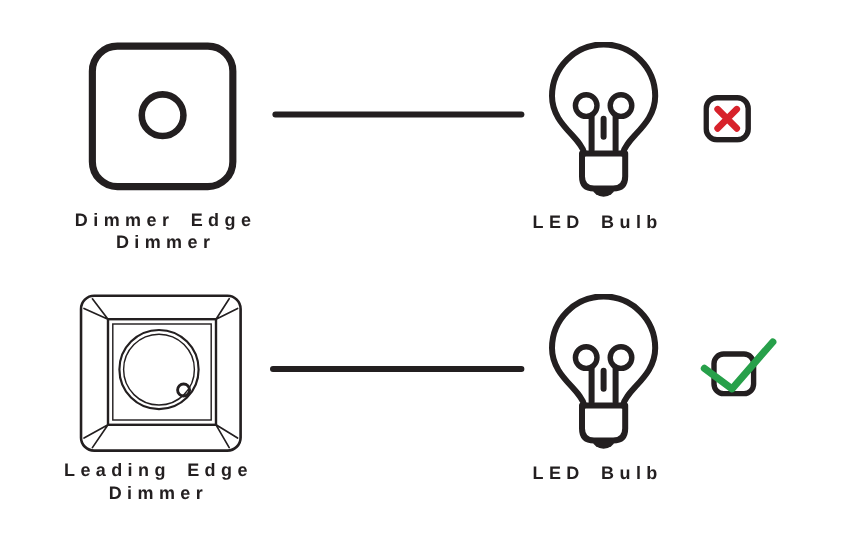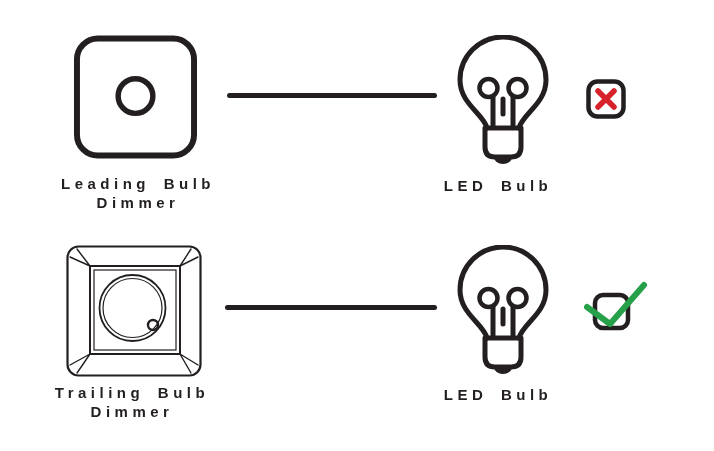--- a/index.html
+++ b/index.html
@@ -57,21 +57,21 @@
 <div id="canvas">
 
   <div class="abs dimmer1">
     <svg width="125" height="126" viewBox="0 0 126 126" fill="none">
       <rect x="4" y="4" width="118" height="118" rx="21" stroke="currentColor" stroke-width="6"></rect>
       <circle cx="63" cy="62" r="17.5" stroke="currentColor" stroke-width="5.5"></circle>
     </svg>
   </div>
 
   <div class="abs label dimmer1-label">
-    <div>Leading Bulb</div>
+    <div>Dimmer Edge</div>
     <div>Dimmer</div>
   </div>
 
   <div class="abs connector line1"></div>
 
   <div class="abs bulb1">
     <svg width="94" height="130" viewBox="0 0 94 130" fill="none" stroke="currentColor" stroke-linecap="round" stroke-linejoin="round">
       <path d="M31,93 C28,79 4,69 4,45 A43,43 0 1 1 90,45 C90,69 66,79 63,93" stroke-width="5"></path>
       <path d="M29,93 H65 V112 Q65,122 55,122 H39 Q29,122 29,112 Z" stroke-width="5"></path>
       <path d="M38,122 A9,7 0 0 0 56,122 Z" fill="currentColor" stroke="none"></path>
@@ -99,21 +99,21 @@
       <path d="M114,21 L125,4 M114,21 L132,12" stroke-width="1.4"></path>
       <path d="M24,109 L11,128 M24,109 L4,120" stroke-width="1.4"></path>
       <path d="M114,109 L125,128 M114,109 L132,120" stroke-width="1.4"></path>
       <circle cx="66.5" cy="63" r="33" stroke-width="1.8"></circle>
       <circle cx="66.5" cy="63" r="29.5" stroke-width="1.2"></circle>
       <circle cx="87" cy="80" r="5" stroke-width="2.4"></circle>
     </svg>
   </div>
 
   <div class="abs label dimmer2-label">
-    <div>Trailing Bulb</div>
+    <div>Leading Edge</div>
     <div>Dimmer</div>
   </div>
 
   <div class="abs connector line2"></div>
 
   <div class="abs bulb2">
     <svg width="94" height="130" viewBox="0 0 94 130" fill="none" stroke="currentColor" stroke-linecap="round" stroke-linejoin="round">
       <path d="M31,93 C28,79 4,69 4,45 A43,43 0 1 1 90,45 C90,69 66,79 63,93" stroke-width="5"></path>
       <path d="M29,93 H65 V112 Q65,122 55,122 H39 Q29,122 29,112 Z" stroke-width="5"></path>
       <path d="M38,122 A9,7 0 0 0 56,122 Z" fill="currentColor" stroke="none"></path>

